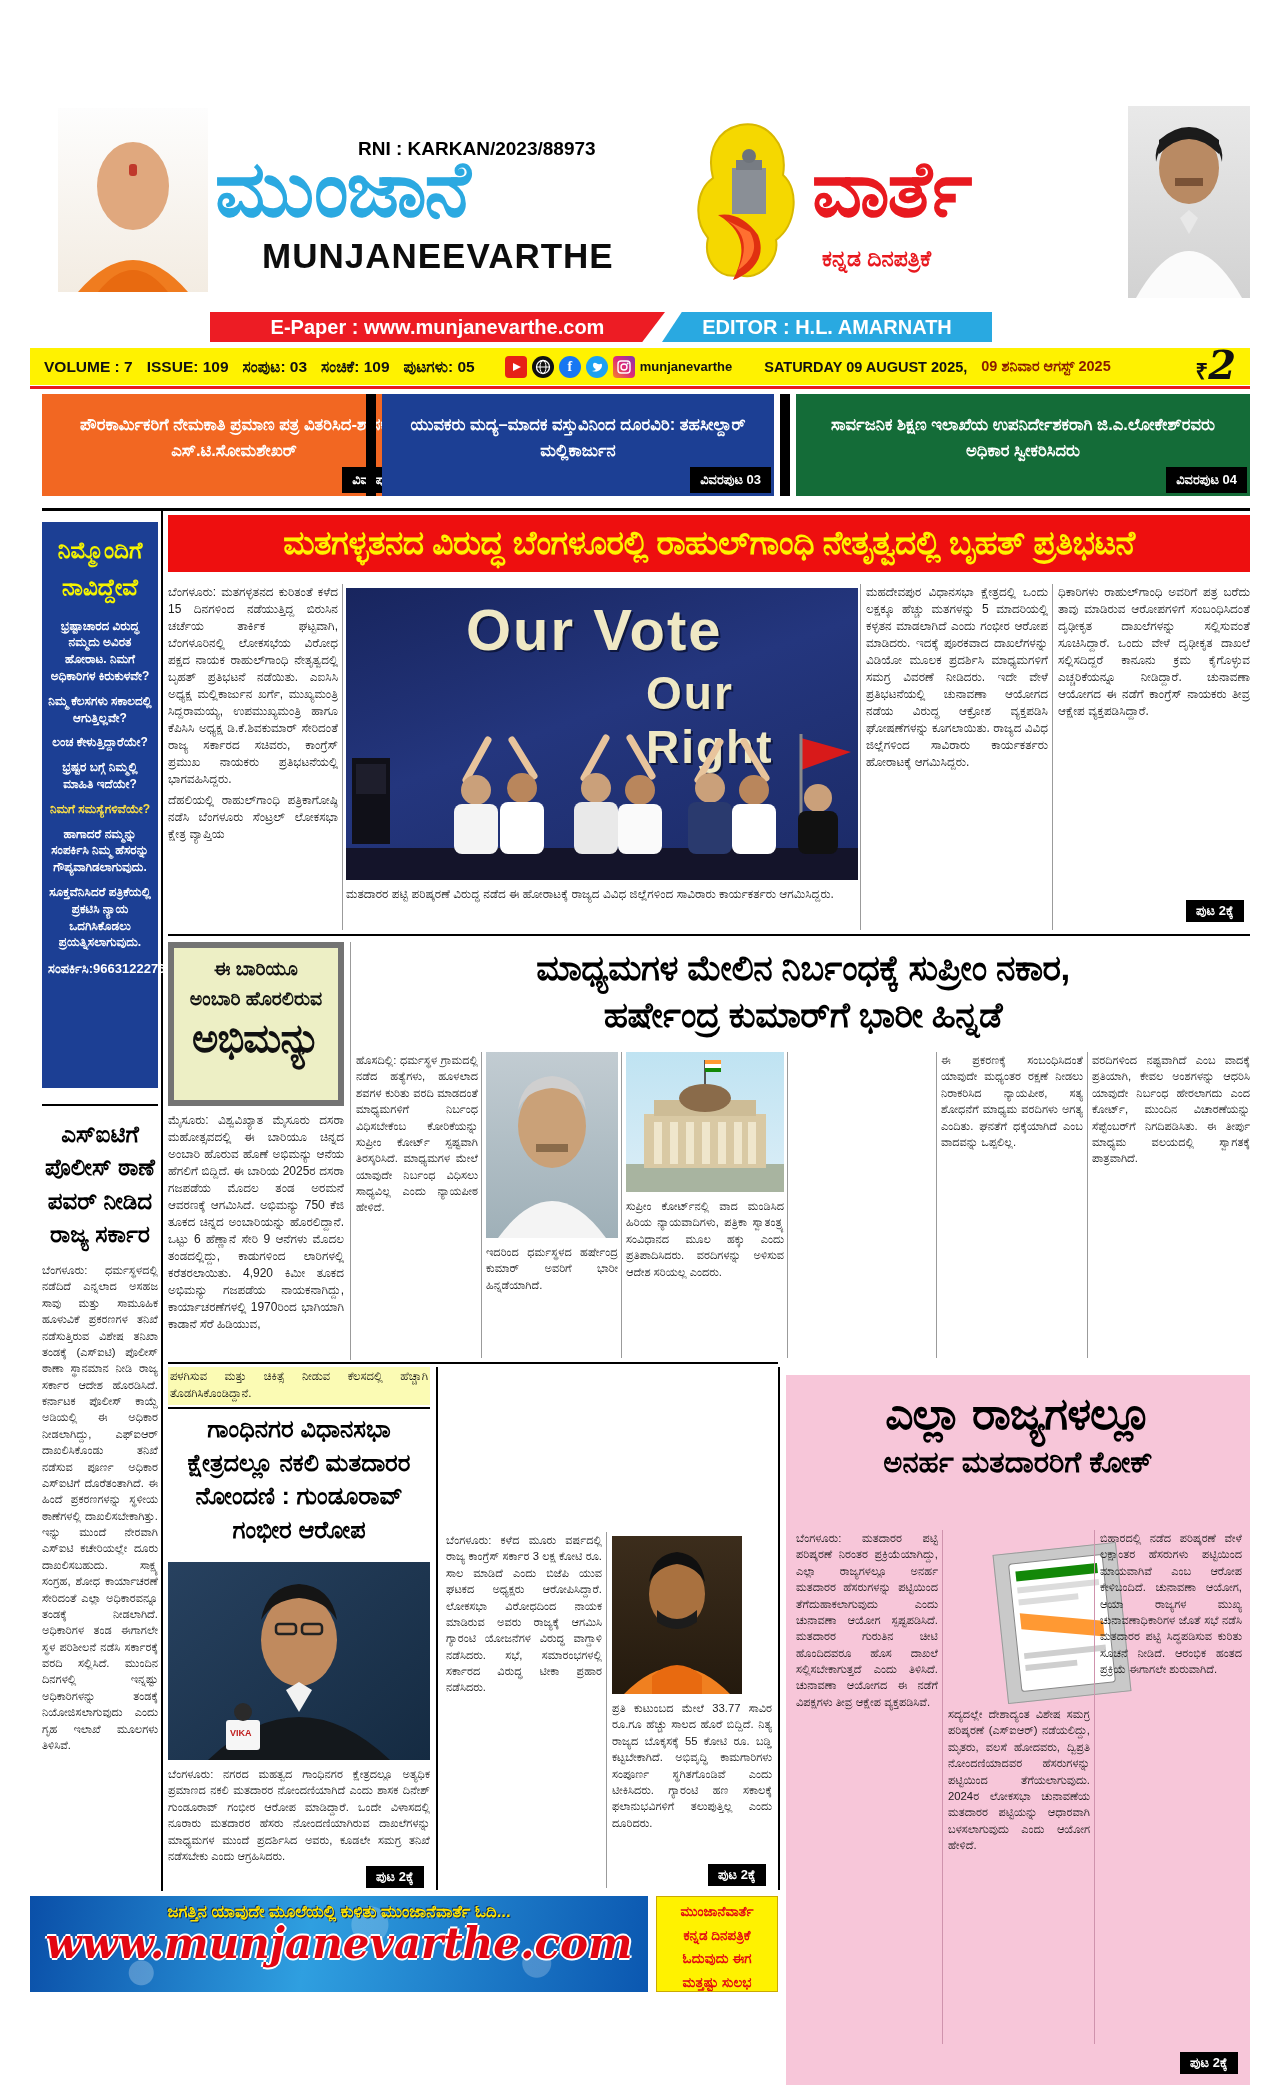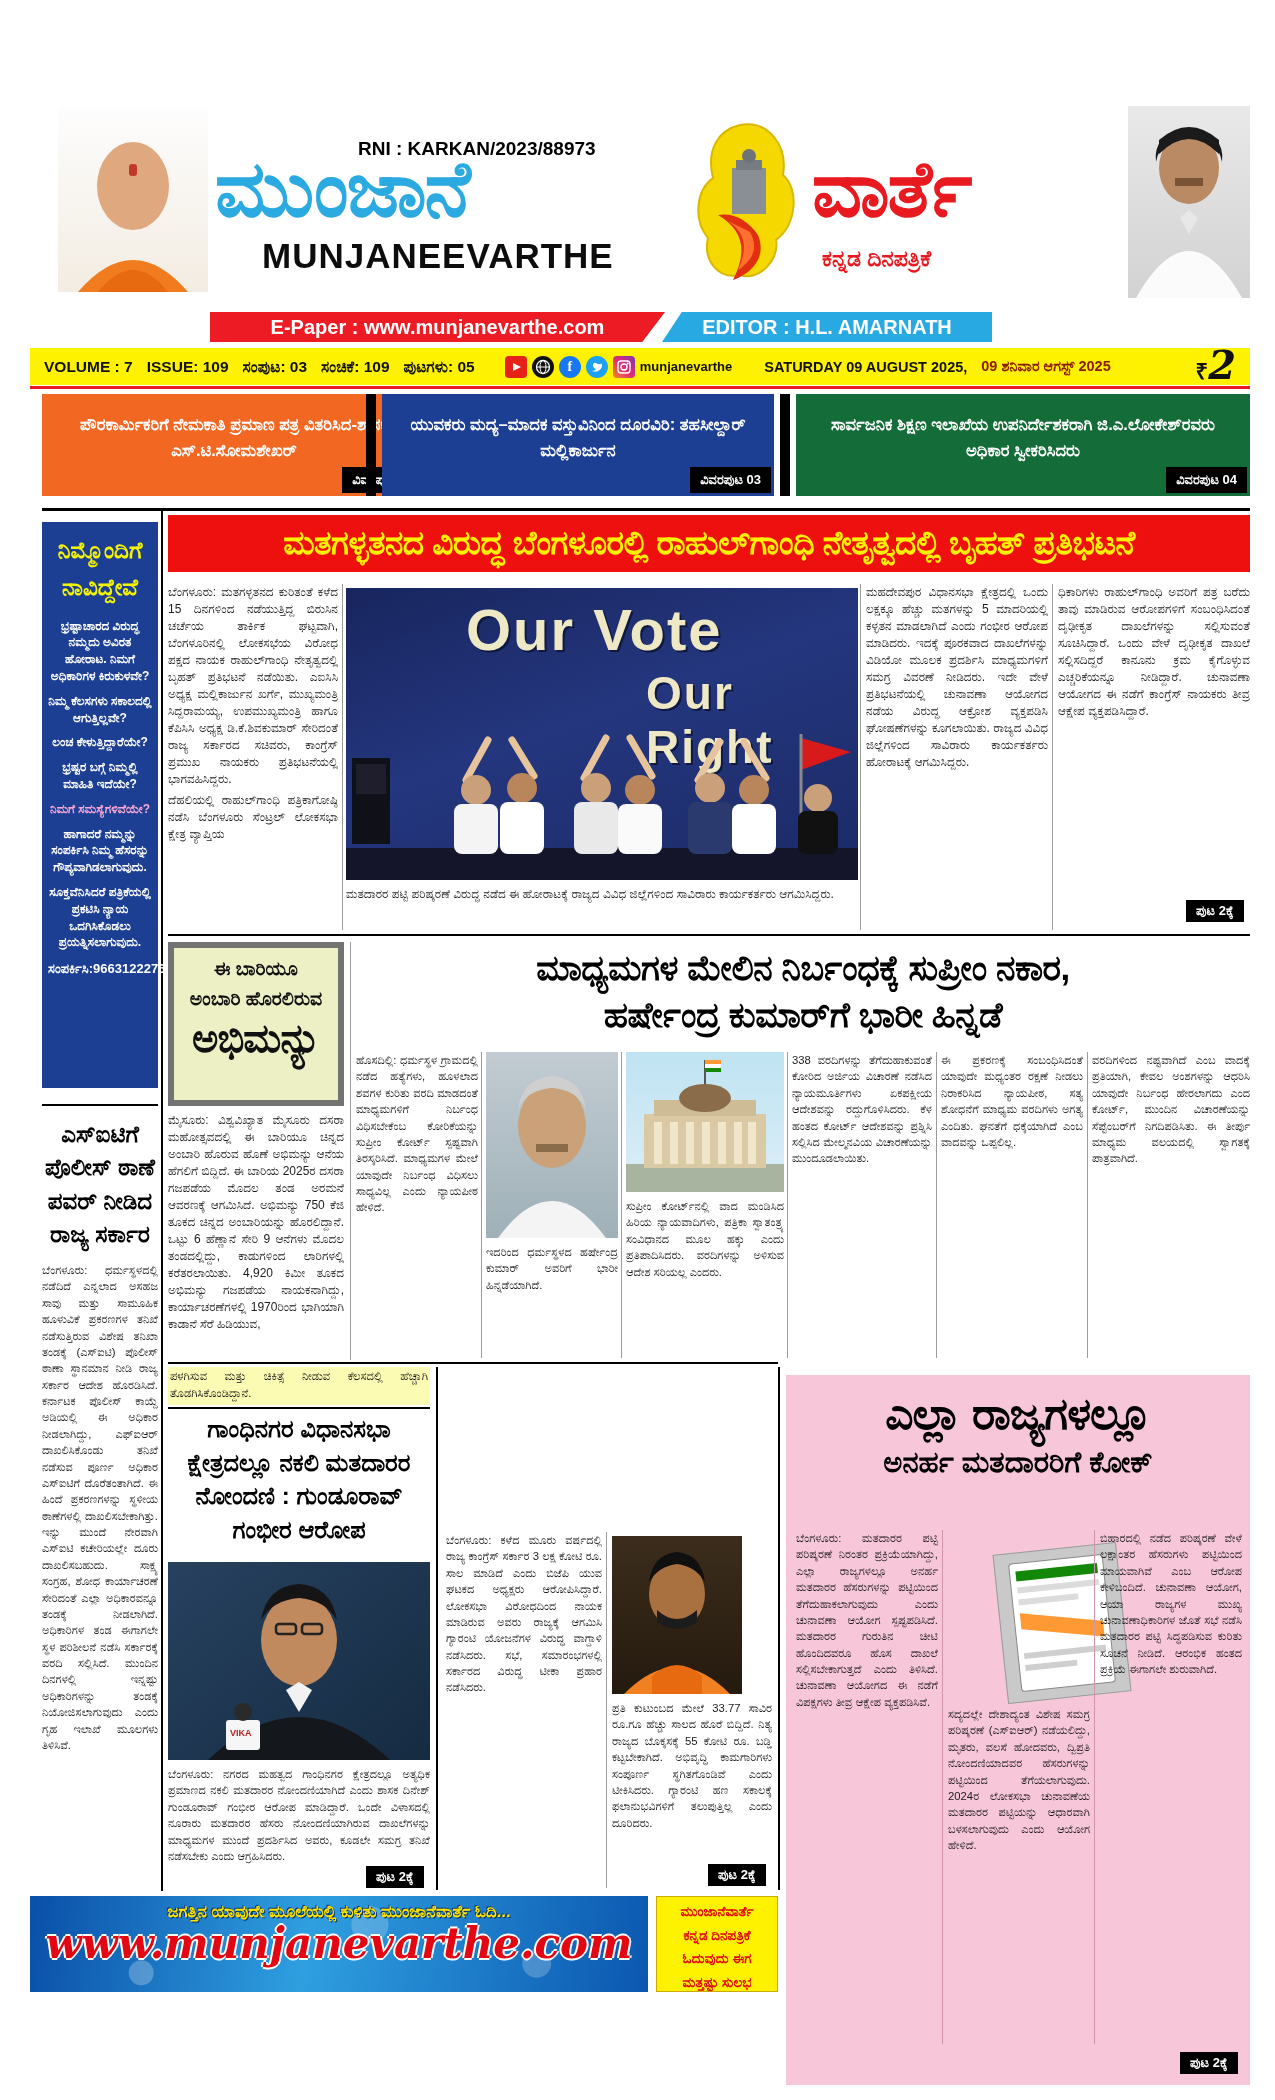--- a/index.html
+++ b/index.html
@@ -143,21 +143,21 @@
   <div class="abs hline" style="left:42px;top:508px;width:1208px;height:3px;"></div>
   <div class="abs" style="left:161px;top:511px;width:2px;height:1380px;background:#000;"></div>
 
   <div class="abs" style="left:42px;top:522px;width:116px;height:566px;background:#1c3f94;box-sizing:border-box;padding:10px 6px;">
     <div class="preline ctr b" style="color:#f5f500;font-size:23px;line-height:1.6;">ನಿಮ್ಮೊಂದಿಗೆ
 ನಾವಿದ್ದೇವೆ</div>
     <div class="ctr b" style="color:#fff;font-size:12px;margin-top:12px;line-height:1.4;">ಭ್ರಷ್ಟಾಚಾರದ ವಿರುದ್ಧ ನಮ್ಮದು ಅವಿರತ ಹೋರಾಟ. ನಿಮಗೆ ಅಧಿಕಾರಿಗಳ ಕಿರುಕುಳವೇ?</div>
     <div class="ctr b" style="color:#fff;font-size:12px;margin-top:8px;line-height:1.4;">ನಿಮ್ಮ ಕೆಲಸಗಳು ಸಕಾಲದಲ್ಲಿ ಆಗುತ್ತಿಲ್ಲವೇ?</div>
     <div class="ctr b" style="color:#fff;font-size:12px;margin-top:8px;line-height:1.4;">ಲಂಚ ಕೇಳುತ್ತಿದ್ದಾರೆಯೇ?</div>
     <div class="ctr b" style="color:#fff;font-size:12px;margin-top:8px;line-height:1.4;">ಭ್ರಷ್ಟರ ಬಗ್ಗೆ ನಿಮ್ಮಲ್ಲಿ ಮಾಹಿತಿ ಇದೆಯೇ?</div>
-    <div class="ctr b" style="color:#f9a8d4;font-size:12px;margin-top:8px;line-height:1.4;">ನಿಮಗೆ ಸಮಸ್ಯೆಗಳಿವೆಯೇ?</div>
+    <div class="ctr b" style="color:#fde047;font-size:12px;margin-top:8px;line-height:1.4;">ನಿಮಗೆ ಸಮಸ್ಯೆಗಳಿವೆಯೇ?</div>
     <div class="ctr b" style="color:#fff;font-size:12px;margin-top:8px;line-height:1.4;">ಹಾಗಾದರೆ ನಮ್ಮನ್ನು ಸಂಪರ್ಕಿಸಿ ನಿಮ್ಮ ಹೆಸರನ್ನು ಗೌಪ್ಯವಾಗಿಡಲಾಗುವುದು.</div>
     <div class="ctr b" style="color:#fff;font-size:12px;margin-top:8px;line-height:1.4;">ಸೂಕ್ತವೆನಿಸಿದರೆ ಪತ್ರಿಕೆಯಲ್ಲಿ ಪ್ರಕಟಿಸಿ ನ್ಯಾಯ ಒದಗಿಸಿಕೊಡಲು ಪ್ರಯತ್ನಿಸಲಾಗುವುದು.</div>
     <div class="ctr b" style="color:#fff;font-size:13px;margin-top:10px;">ಸಂಪರ್ಕಿಸಿ:9663122276</div>
   </div>
   <div class="abs hline" style="left:42px;top:1104px;width:116px;height:2px;"></div>
   <div class="abs preline ctr blk-head" style="left:42px;top:1118px;width:116px;font-size:23px;line-height:1.45;">ಎಸ್‌ಐಟಿಗೆ
 ಪೊಲೀಸ್ ಠಾಣೆ
 ಪವರ್ ನೀಡಿದ
 ರಾಜ್ಯ ಸರ್ಕಾರ</div>
   <div class="abs just smalltxt" style="left:42px;top:1262px;width:116px;height:628px;overflow:hidden;">ಬೆಂಗಳೂರು: ಧರ್ಮಸ್ಥಳದಲ್ಲಿ ನಡೆದಿದೆ ಎನ್ನಲಾದ ಅಸಹಜ ಸಾವು ಮತ್ತು ಸಾಮೂಹಿಕ ಹೂಳುವಿಕೆ ಪ್ರಕರಣಗಳ ತನಿಖೆ ನಡೆಸುತ್ತಿರುವ ವಿಶೇಷ ತನಿಖಾ ತಂಡಕ್ಕೆ (ಎಸ್‌ಐಟಿ) ಪೊಲೀಸ್ ಠಾಣಾ ಸ್ಥಾನಮಾನ ನೀಡಿ ರಾಜ್ಯ ಸರ್ಕಾರ ಆದೇಶ ಹೊರಡಿಸಿದೆ. ಕರ್ನಾಟಕ ಪೊಲೀಸ್ ಕಾಯ್ದೆ ಅಡಿಯಲ್ಲಿ ಈ ಅಧಿಕಾರ ನೀಡಲಾಗಿದ್ದು, ಎಫ್‌ಐಆರ್ ದಾಖಲಿಸಿಕೊಂಡು ತನಿಖೆ ನಡೆಸುವ ಪೂರ್ಣ ಅಧಿಕಾರ ಎಸ್‌ಐಟಿಗೆ ದೊರೆತಂತಾಗಿದೆ. ಈ ಹಿಂದೆ ಪ್ರಕರಣಗಳನ್ನು ಸ್ಥಳೀಯ ಠಾಣೆಗಳಲ್ಲಿ ದಾಖಲಿಸಬೇಕಾಗಿತ್ತು. ಇನ್ನು ಮುಂದೆ ನೇರವಾಗಿ ಎಸ್‌ಐಟಿ ಕಚೇರಿಯಲ್ಲೇ ದೂರು ದಾಖಲಿಸಬಹುದು. ಸಾಕ್ಷ್ಯ ಸಂಗ್ರಹ, ಶೋಧ ಕಾರ್ಯಾಚರಣೆ ಸೇರಿದಂತೆ ಎಲ್ಲಾ ಅಧಿಕಾರವನ್ನೂ ತಂಡಕ್ಕೆ ನೀಡಲಾಗಿದೆ. ಅಧಿಕಾರಿಗಳ ತಂಡ ಈಗಾಗಲೇ ಸ್ಥಳ ಪರಿಶೀಲನೆ ನಡೆಸಿ ಸರ್ಕಾರಕ್ಕೆ ವರದಿ ಸಲ್ಲಿಸಿದೆ. ಮುಂದಿನ ದಿನಗಳಲ್ಲಿ ಇನ್ನಷ್ಟು ಅಧಿಕಾರಿಗಳನ್ನು ತಂಡಕ್ಕೆ ನಿಯೋಜಿಸಲಾಗುವುದು ಎಂದು ಗೃಹ ಇಲಾಖೆ ಮೂಲಗಳು ತಿಳಿಸಿವೆ.</div>
@@ -259,21 +259,20 @@
         </g>
       <line x1="79" y1="32" x2="79" y2="8" stroke="#555" stroke-width="2"></line>
       <rect x="79" y="8" width="16" height="4" fill="#ff9933"></rect>
         <rect x="79" y="12" width="16" height="4" fill="#ffffff"></rect>
         <rect x="79" y="16" width="16" height="4" fill="#138808"></rect>
     </svg>
   </div>
   <div class="abs just smalltxt" style="left:626px;top:1198px;width:158px;height:160px;overflow:hidden;">ಸುಪ್ರೀಂ ಕೋರ್ಟ್‌ನಲ್ಲಿ ವಾದ ಮಂಡಿಸಿದ ಹಿರಿಯ ನ್ಯಾಯವಾದಿಗಳು, ಪತ್ರಿಕಾ ಸ್ವಾತಂತ್ರ್ಯ ಸಂವಿಧಾನದ ಮೂಲ ಹಕ್ಕು ಎಂದು ಪ್ರತಿಪಾದಿಸಿದರು. ವರದಿಗಳನ್ನು ಅಳಿಸುವ ಆದೇಶ ಸರಿಯಲ್ಲ ಎಂದರು.</div>
   <div class="abs vline" style="left:787px;top:1052px;height:306px;"></div>
 
-  <div class="abs just smalltxt" style="left:792px;top:1052px;width:140px;height:306px;overflow:hidden;">338 ವರದಿಗಳನ್ನು ತೆಗೆದುಹಾಕುವಂತೆ ಕೋರಿದ ಅರ್ಜಿಯ ವಿಚಾರಣೆ ನಡೆಸಿದ ನ್ಯಾಯಮೂರ್ತಿಗಳು ಏಕಪಕ್ಷೀಯ ಆದೇಶವನ್ನು ರದ್ದುಗೊಳಿಸಿದರು. ಕೆಳ ಹಂತದ ಕೋರ್ಟ್ ಆದೇಶವನ್ನು ಪ್ರಶ್ನಿಸಿ ಸಲ್ಲಿಸಿದ ಮೇಲ್ಮನವಿಯ ವಿಚಾರಣೆಯನ್ನು ಮುಂದೂಡಲಾಯಿತು.</div>
   <div class="abs vline" style="left:936px;top:1052px;height:306px;"></div>
   <div class="abs just smalltxt" style="left:941px;top:1052px;width:142px;height:306px;overflow:hidden;">ಈ ಪ್ರಕರಣಕ್ಕೆ ಸಂಬಂಧಿಸಿದಂತೆ ಯಾವುದೇ ಮಧ್ಯಂತರ ರಕ್ಷಣೆ ನೀಡಲು ನಿರಾಕರಿಸಿದ ನ್ಯಾಯಪೀಠ, ಸತ್ಯ ಶೋಧನೆಗೆ ಮಾಧ್ಯಮ ವರದಿಗಳು ಅಗತ್ಯ ಎಂದಿತು. ಘನತೆಗೆ ಧಕ್ಕೆಯಾಗಿದೆ ಎಂಬ ವಾದವನ್ನು ಒಪ್ಪಲಿಲ್ಲ.</div>
   <div class="abs vline" style="left:1087px;top:1052px;height:306px;"></div>
   <div class="abs just smalltxt" style="left:1092px;top:1052px;width:158px;height:306px;overflow:hidden;">ವರದಿಗಳಿಂದ ನಷ್ಟವಾಗಿದೆ ಎಂಬ ವಾದಕ್ಕೆ ಪ್ರತಿಯಾಗಿ, ಕೇವಲ ಅಂಶಗಳನ್ನು ಆಧರಿಸಿ ಯಾವುದೇ ನಿರ್ಬಂಧ ಹೇರಲಾಗದು ಎಂದ ಕೋರ್ಟ್, ಮುಂದಿನ ವಿಚಾರಣೆಯನ್ನು ಸೆಪ್ಟೆಂಬರ್‌ಗೆ ನಿಗದಿಪಡಿಸಿತು. ಈ ತೀರ್ಪು ಮಾಧ್ಯಮ ವಲಯದಲ್ಲಿ ಸ್ವಾಗತಕ್ಕೆ ಪಾತ್ರವಾಗಿದೆ.</div>
 
   <div class="abs hline" style="left:168px;top:1362px;width:610px;height:2px;"></div>
 
   <div class="abs just" style="left:168px;top:1367px;width:262px;height:38px;background:#fbfbb4;font-size:11.5px;line-height:1.5;padding:1px 2px;box-sizing:border-box;">ಪಳಗಿಸುವ ಮತ್ತು ಚಿಕಿತ್ಸೆ ನೀಡುವ ಕೆಲಸದಲ್ಲಿ ಹೆಚ್ಚಾಗಿ ತೊಡಗಿಸಿಕೊಂಡಿದ್ದಾನೆ.</div>
   <div class="abs hline" style="left:168px;top:1407px;width:262px;height:2px;"></div>
   <div class="abs preline ctr blk-head" style="left:168px;top:1412px;width:262px;font-size:24px;line-height:1.4;">ಗಾಂಧಿನಗರ ವಿಧಾನಸಭಾ

